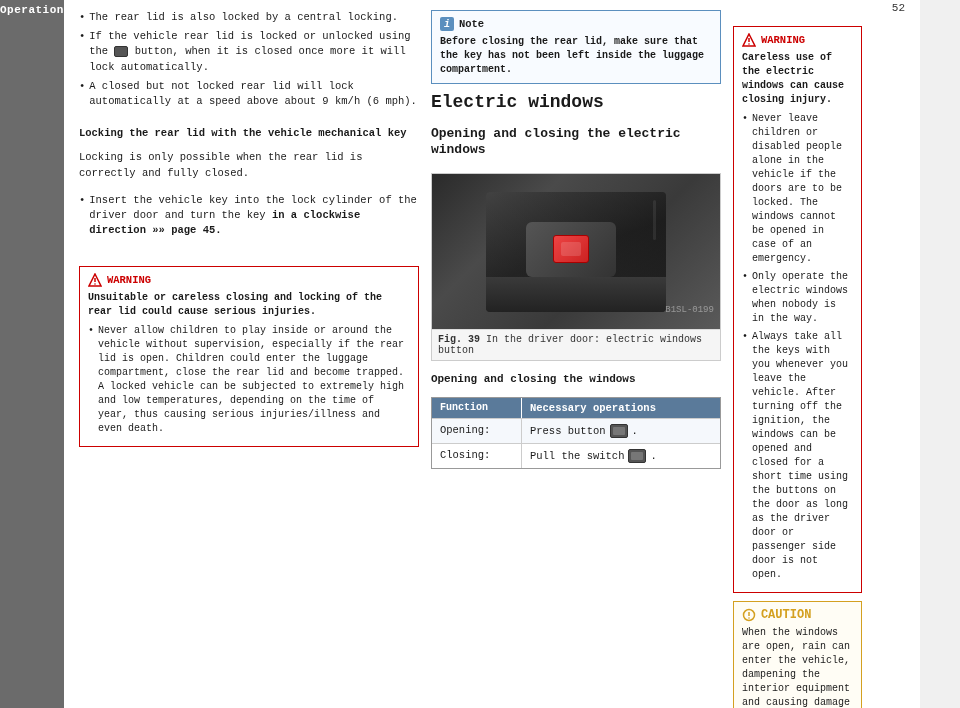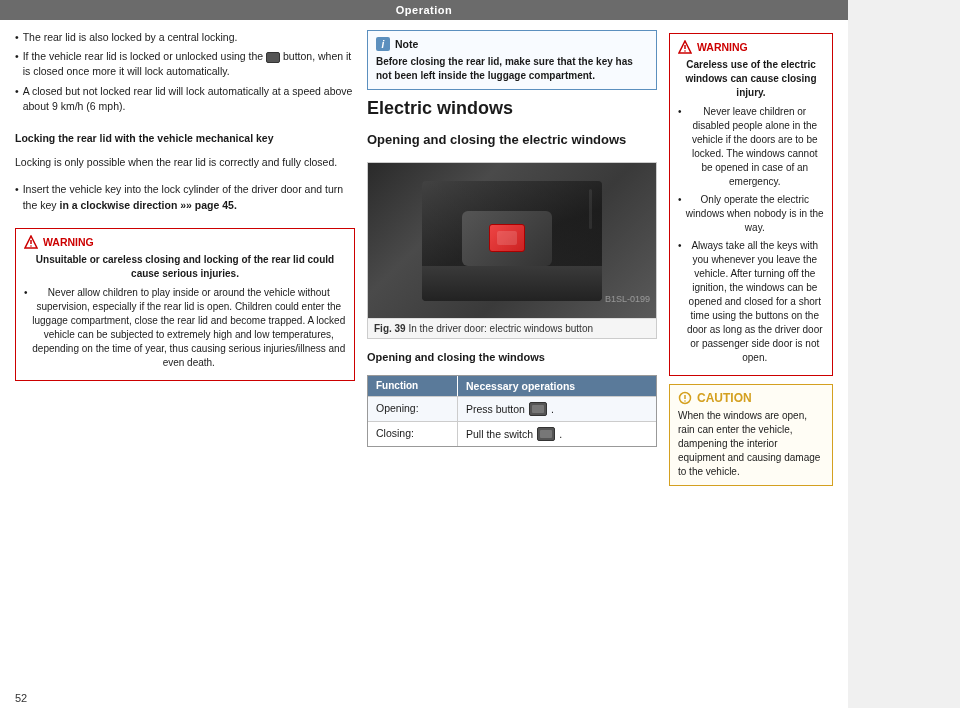--- a/index.html
+++ b/index.html
@@ -6,25 +6,26 @@
     body {
       width: 960px;
       height: 708px;
       background: #f0f0f0;
       font-family: Arial, sans-serif;
       font-size: 11px;
       color: #1a1a1a;
       overflow: hidden;
     }
     .page {
-      width: 848px;
+      width: 920px;
       height: 708px;
       background: white;
       display: flex;
-      flex-direction: column;
+      flex-direction: row;
+      font-family: Liberation Mono, monospace;
     }
     .header-bar {
       background: #6b6b6b;
       color: white;
       text-align: center;
       padding: 4px 0;
       font-size: 11px;
       font-weight: bold;
       letter-spacing: 0.5px;
     }
@@ -67,22 +68,21 @@
       flex-shrink: 0;
     }
     .bold-heading {
       font-weight: bold;
       font-size: 10.5px;
       margin: 6px 0 3px 0;
     }
     .warning-box {
       border: 1.5px solid #c00;
       padding: 6px 8px;
-      margin-top: 3px;
-      text-align: center;
+      margin-top: 16px;
     }
     .warning-header {
       display: flex;
       align-items: center;
       gap: 5px;
       font-weight: bold;
       font-size: 10.5px;
       color: #c00;
       margin-bottom: 4px;
     }

